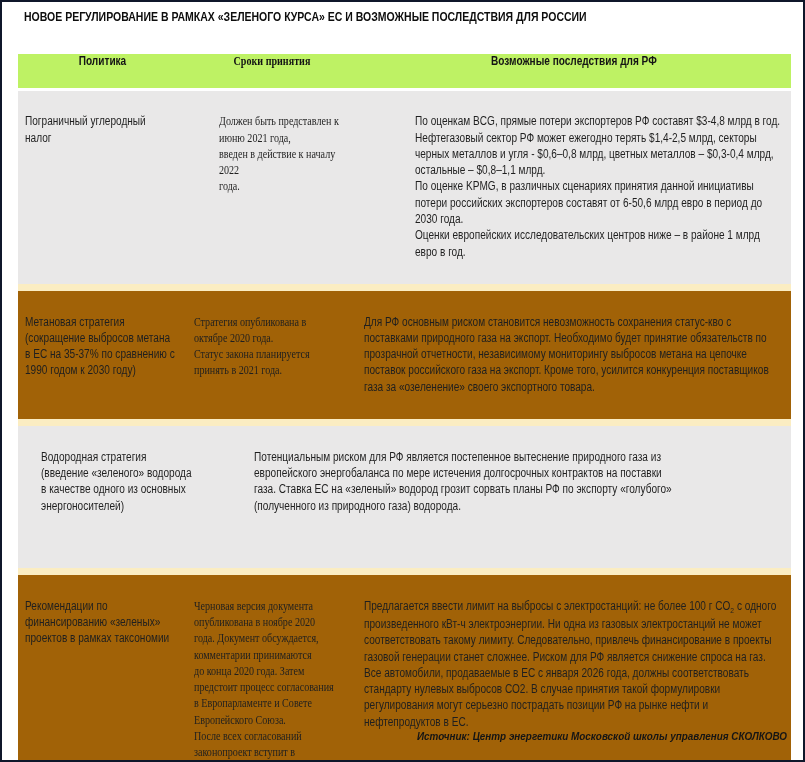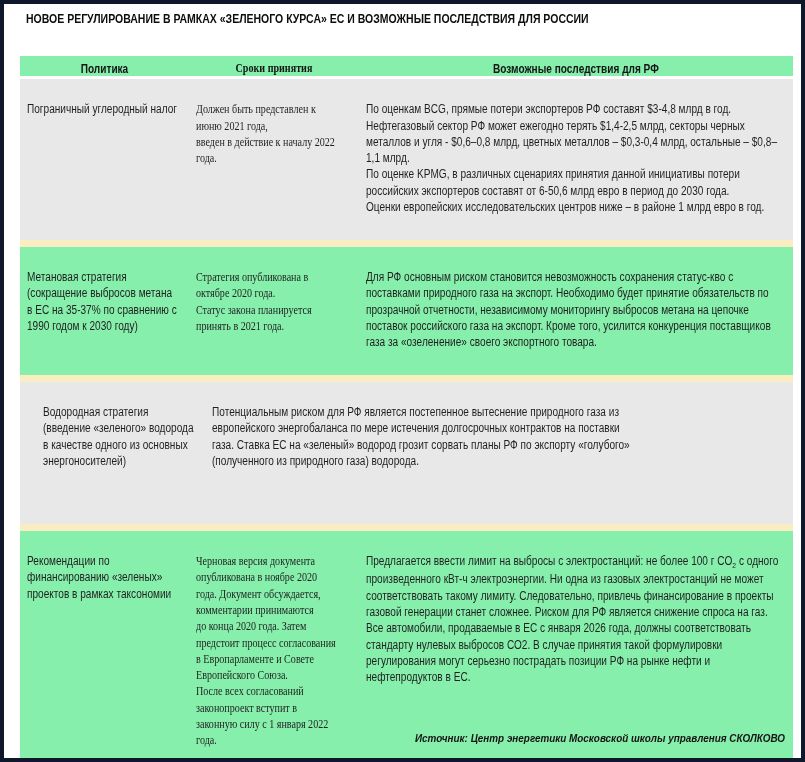--- a/index.html
+++ b/index.html
@@ -1,58 +1,58 @@
 <!DOCTYPE html>
 <html><head>
 <meta charset="utf-8">
 <style>
   html,body{margin:0;padding:0;background:#ffffff;}
   .page{
     position:relative;
     width:805px;height:762px;
     box-sizing:border-box;
     background:#ffffff;
-    border:4px solid #0f172a;
+    border:2px solid #0f172a;
     font-family:"Liberation Sans", sans-serif;
     color:#1f1f1f;
     overflow:hidden;
   }
   .condense{
     display:block;
     width:119%;
     transform:scaleX(0.84);
     transform-origin:0 0;
   }
   .title{
     position:absolute;left:22px;top:8px;
     font-size:12.5px;font-weight:bold;color:#0d0d0d;
     white-space:nowrap;
   }
   .tbl{
     position:absolute;left:16px;top:52px;width:773px;
   }
   .thead{
     display:flex;
-    background:#86efac;
-    height:20px;
-    align-items:flex-end;
+    background:#bef264;
+    height:34px;
+    align-items:flex-start;
     font-weight:bold;font-size:12px;color:#141414;
   }
   .th{box-sizing:border-box;padding:0 6px;}
   .th .condense{text-align:center;}
   .w1{width:169px;} .w2{width:170px;font-family:Liberation Serif, serif;} .w3{width:434px;}
   .tbody{
     display:flex;flex-direction:column;
     gap:7px;
     margin-top:3px;
     background:#FBEDC2;
   }
   .row{display:flex;}
-  .row.gray{background:#E9E8E8;}
-  .row.cream{background:#86efac;}
+  .row.gray{background:#E9E8E8;gap:44px;}
+  .row.cream{background:#a16207;}
   .cell{
     box-sizing:border-box;
     padding:6px 8px 8px 7px;
     font-size:12px;line-height:16.3px;
     white-space:pre-line;
   }
   .r1{min-height:144px;} .r2{min-height:107px;} .r3{min-height:142px;padding-left:16px;} .r4{min-height:207px;}
   .sub{
     font-size:8px;
     position:relative;top:3px;

